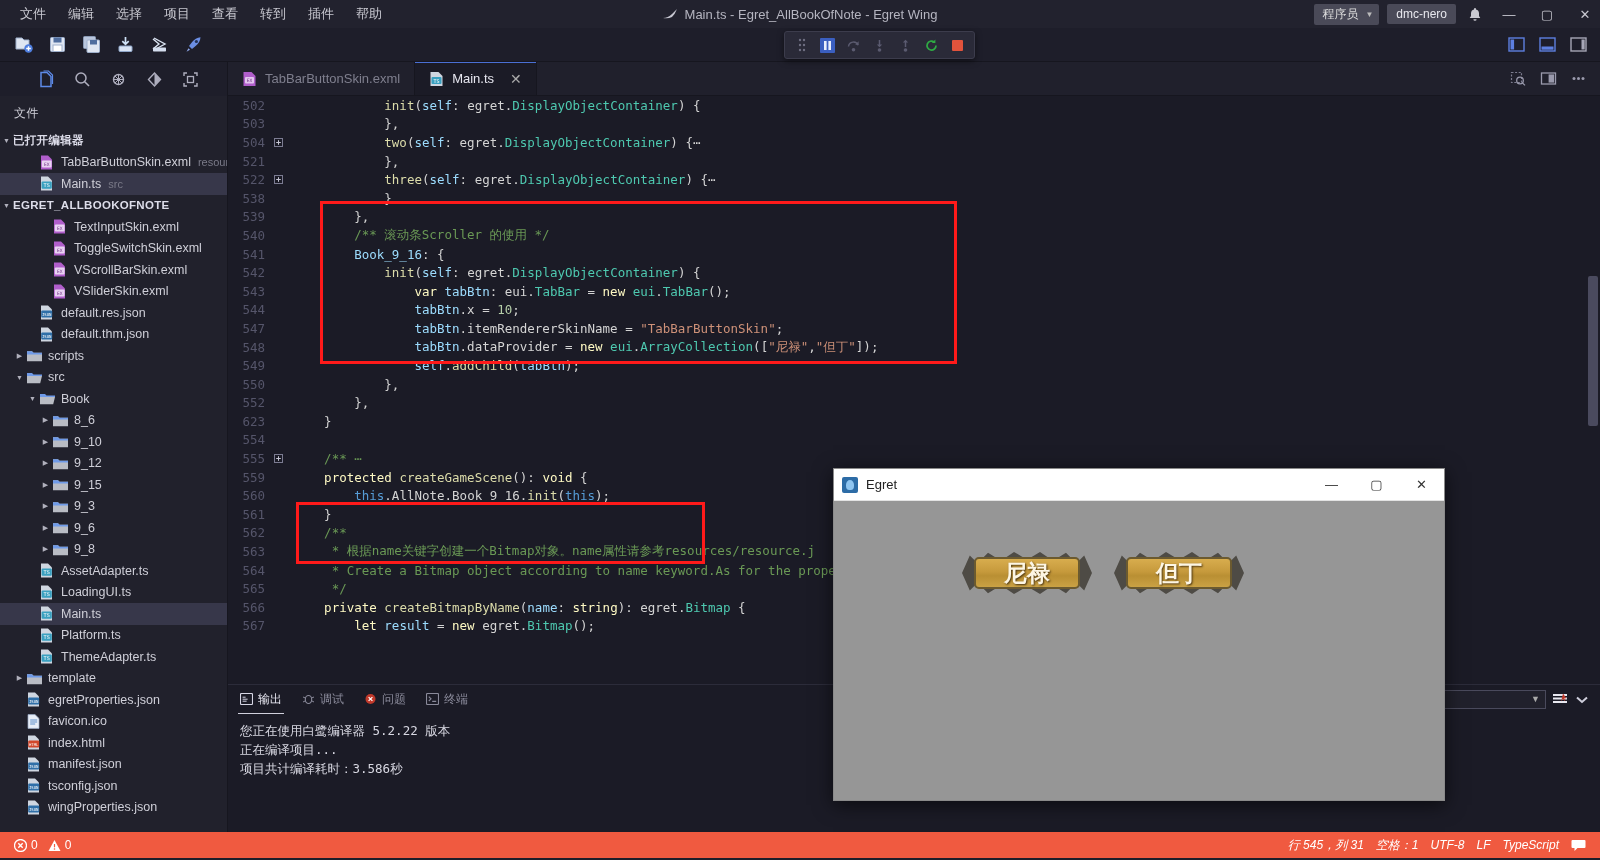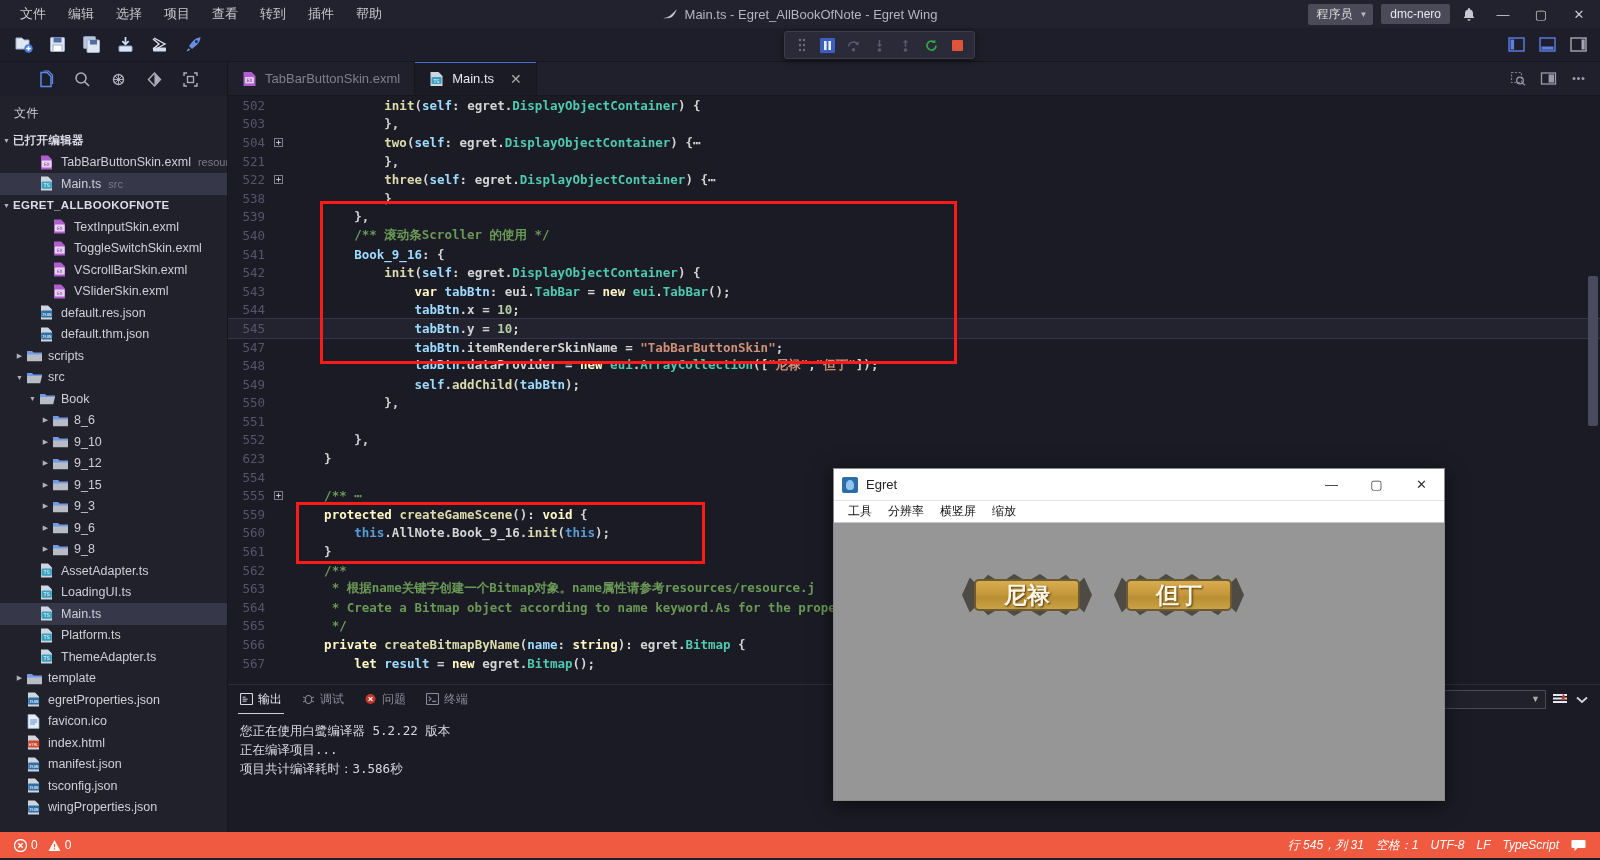--- a/index.html
+++ b/index.html
@@ -22,21 +22,21 @@
     white-space: nowrap;
   }
   .title-center {
     position: absolute; left: 0; right: 0; text-align: center;
     color: #b5b5c0; font-size: 13px; pointer-events: none;
     display: flex; align-items: center; justify-content: center; gap: 7px;
   }
   .wing-logo { width: 15px; height: 11px; display: inline-block; }
   .title-right {
     margin-left: auto; display: flex; align-items: center; gap: 8px;
-    padding-right: 6px; z-index: 4;
+    z-index: 4;
   }
   .role-chip {
     background: #4a4a58; color: #ddd; font-size: 12px; padding: 2px 6px 2px 8px;
     border-radius: 2px; display: flex; align-items: center; gap: 7px;
   }
   .role-chip .caret { font-size: 8px; color: #bbb; }
   .user-chip {
     background: #4a4a58; color: #e8e8ee; font-size: 12px; padding: 3px 9px;
     border-radius: 2px;
   }
@@ -127,21 +127,21 @@
   }
   .cline { display: flex; height: 18.6px; align-items: center; white-space: pre; }
   .cline.hl { background: #23232f; outline: 1px solid #34344a; }
   .lnum {
     width: 46px; text-align: right; padding-right: 9px; color: #55556a;
     font-size: 12.5px; flex: 0 0 46px; user-select: none;
   }
   .fold {
     width: 16px; flex: 0 0 16px; color: #7c7c92; font-size: 9px; text-align: center;
   }
-  .ctext { padding-left: 4px; font-weight: bold; }
+  .ctext { padding-left: 4px; }
 
   
   .t-key   { color: #fef9c3; }
   .t-fn    { color: #dcdcaa; }
   .t-type  { color: #4ec9b0; }
   .t-var   { color: #9cdcfe; }
   .t-str   { color: #ce9178; }
   .t-num   { color: #b5cea8; }
   .t-com   { color: #6a9955; }
   .t-pln   { color: #d4d4d4; }
@@ -884,26 +884,24 @@
                 <rect x="0.5" y="0.5" width="8" height="8" fill="none" stroke="#7c7c92"></rect>
                 <path d="M2.2 4.5h4.6M4.5 2.2v4.6" stroke="#c6c6d4" stroke-width="1"></path>
               </svg></span><span class="ctext"><span class="t-pln">            </span><span class="t-fn">three</span><span class="t-pln">(</span><span class="t-var">self</span><span class="t-pln">: </span><span class="t-pln">egret</span><span class="t-pln">.</span><span class="t-type">DisplayObjectContainer</span><span class="t-pln">) {⋯</span></span></div>
           <div class="cline"><span class="lnum">538</span><span class="fold"></span><span class="ctext"><span class="t-pln">            }</span></span></div>
           <div class="cline"><span class="lnum">539</span><span class="fold"></span><span class="ctext"><span class="t-pln">        },</span></span></div>
           <div class="cline"><span class="lnum">540</span><span class="fold"></span><span class="ctext"><span class="t-com">        /** 滚动条Scroller 的使用 */</span></span></div>
           <div class="cline"><span class="lnum">541</span><span class="fold"></span><span class="ctext"><span class="t-pln">        </span><span class="t-prop">Book_9_16</span><span class="t-pln">: {</span></span></div>
           <div class="cline"><span class="lnum">542</span><span class="fold"></span><span class="ctext"><span class="t-pln">            </span><span class="t-fn">init</span><span class="t-pln">(</span><span class="t-var">self</span><span class="t-pln">: </span><span class="t-pln">egret</span><span class="t-pln">.</span><span class="t-type">DisplayObjectContainer</span><span class="t-pln">) {</span></span></div>
           <div class="cline"><span class="lnum">543</span><span class="fold"></span><span class="ctext"><span class="t-pln">                </span><span class="t-key">var</span><span class="t-pln"> </span><span class="t-var">tabBtn</span><span class="t-pln">: </span><span class="t-pln">eui</span><span class="t-pln">.</span><span class="t-type">TabBar</span><span class="t-pln"> = </span><span class="t-key">new</span><span class="t-pln"> </span><span class="t-type">eui</span><span class="t-pln">.</span><span class="t-type">TabBar</span><span class="t-pln">();</span></span></div>
           <div class="cline"><span class="lnum">544</span><span class="fold"></span><span class="ctext"><span class="t-pln">                </span><span class="t-var">tabBtn</span><span class="t-pln">.</span><span class="t-pln">x</span><span class="t-pln"> = </span><span class="t-num">10</span><span class="t-pln">;</span></span></div>
-          <div class="cline hl"><span class="lnum">545</span><span class="fold"></span><span class="ctext"><span class="t-pln">                </span><span class="t-var">tabBtn</span><span class="t-pln">.</span><span class="t-pln">y</span><span class="t-pln"> = </span><span class="t-num">10</span><span class="t-pln">;</span></span></div>
           <div class="cline"><span class="lnum">547</span><span class="fold"></span><span class="ctext"><span class="t-pln">                </span><span class="t-var">tabBtn</span><span class="t-pln">.</span><span class="t-pln">itemRendererSkinName</span><span class="t-pln"> = </span><span class="t-str">"TabBarButtonSkin"</span><span class="t-pln">;</span></span></div>
           <div class="cline"><span class="lnum">548</span><span class="fold"></span><span class="ctext"><span class="t-pln">                </span><span class="t-var">tabBtn</span><span class="t-pln">.</span><span class="t-pln">dataProvider</span><span class="t-pln"> = </span><span class="t-key">new</span><span class="t-pln"> </span><span class="t-type">eui</span><span class="t-pln">.</span><span class="t-type">ArrayCollection</span><span class="t-pln">([</span><span class="t-str">"尼禄"</span><span class="t-pln">,</span><span class="t-str">"但丁"</span><span class="t-pln">]);</span></span></div>
           <div class="cline"><span class="lnum">549</span><span class="fold"></span><span class="ctext"><span class="t-pln">                </span><span class="t-var">self</span><span class="t-pln">.</span><span class="t-fn">addChild</span><span class="t-pln">(</span><span class="t-var">tabBtn</span><span class="t-pln">);</span></span></div>
           <div class="cline"><span class="lnum">550</span><span class="fold"></span><span class="ctext"><span class="t-pln">            },</span></span></div>
-          <div class="cline"><span class="lnum">551</span><span class="fold"></span><span class="ctext"><span class="t-pln"></span></span></div>
           <div class="cline"><span class="lnum">552</span><span class="fold"></span><span class="ctext"><span class="t-pln">        },</span></span></div>
           <div class="cline"><span class="lnum">623</span><span class="fold"></span><span class="ctext"><span class="t-pln">    }</span></span></div>
           <div class="cline"><span class="lnum">554</span><span class="fold"></span><span class="ctext"><span class="t-pln"></span></span></div>
           <div class="cline"><span class="lnum">555</span><span class="fold"><svg width="9" height="9" viewBox="0 0 9 9">
                 <rect x="0.5" y="0.5" width="8" height="8" fill="none" stroke="#7c7c92"></rect>
                 <path d="M2.2 4.5h4.6M4.5 2.2v4.6" stroke="#c6c6d4" stroke-width="1"></path>
               </svg></span><span class="ctext"><span class="t-com">    /** ⋯</span></span></div>
           <div class="cline"><span class="lnum">559</span><span class="fold"></span><span class="ctext"><span class="t-pln">    </span><span class="t-key">protected</span><span class="t-pln"> </span><span class="t-fn">createGameScene</span><span class="t-pln">(): </span><span class="t-key">void</span><span class="t-pln"> {</span></span></div>
           <div class="cline"><span class="lnum">560</span><span class="fold"></span><span class="ctext"><span class="t-pln">        </span><span class="t-this">this</span><span class="t-pln">.</span><span class="t-pln">AllNote</span><span class="t-pln">.</span><span class="t-pln">Book_9_16</span><span class="t-pln">.</span><span class="t-fn">init</span><span class="t-pln">(</span><span class="t-this">this</span><span class="t-pln">);</span></span></div>
           <div class="cline"><span class="lnum">561</span><span class="fold"></span><span class="ctext"><span class="t-pln">    }</span></span></div>
@@ -1026,26 +1024,20 @@
 <div id="egret-win">
   <div id="eg-title">
     <span class="eg-ico"></span>
     <span id="eg-title-text">Egret</span>
     <div class="eg-wbtns">
       <div class="eg-wbtn">—</div>
       <div class="eg-wbtn">▢</div>
       <div class="eg-wbtn close">✕</div>
     </div>
   </div>
-  <div id="eg-menu">
-    <div class="eg-menu-item">工具</div>
-    <div class="eg-menu-item">分辨率</div>
-    <div class="eg-menu-item">横竖屏</div>
-    <div class="eg-menu-item">缩放</div>
-  </div>
   <div id="eg-stage">
     <div class="gbtn-wrap" style="left:128px">
       <div class="gbtn">
         <div class="frame"></div>
         <div class="face"></div>
         <span class="glabel">尼禄</span>
       </div>
     </div>
     <div class="gbtn-wrap" style="left:280px">
       <div class="gbtn">

